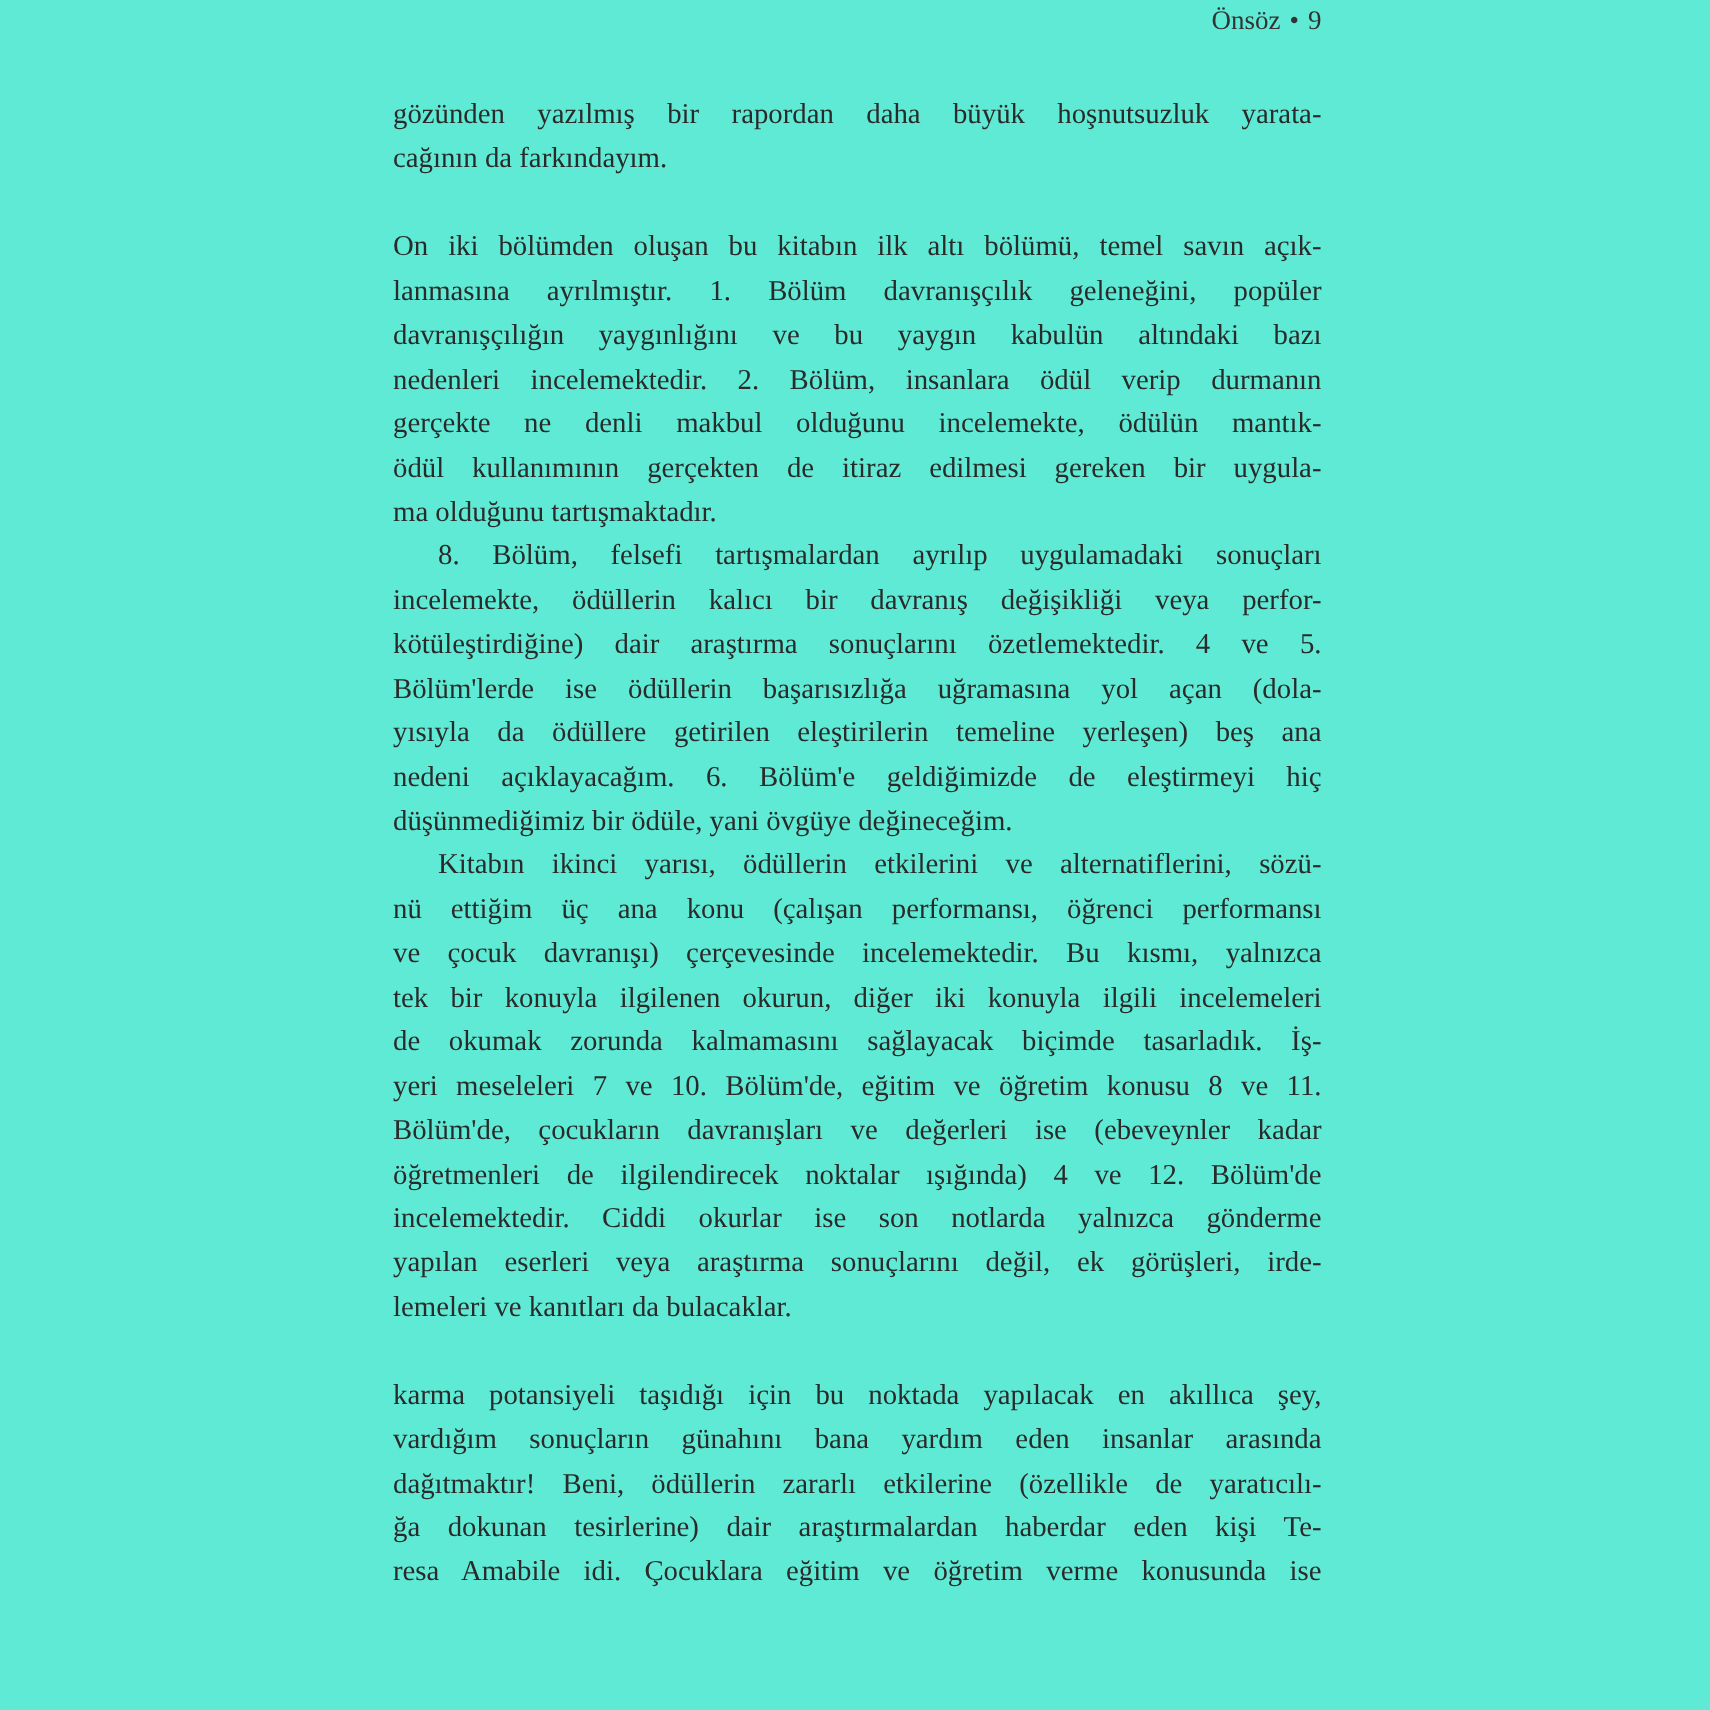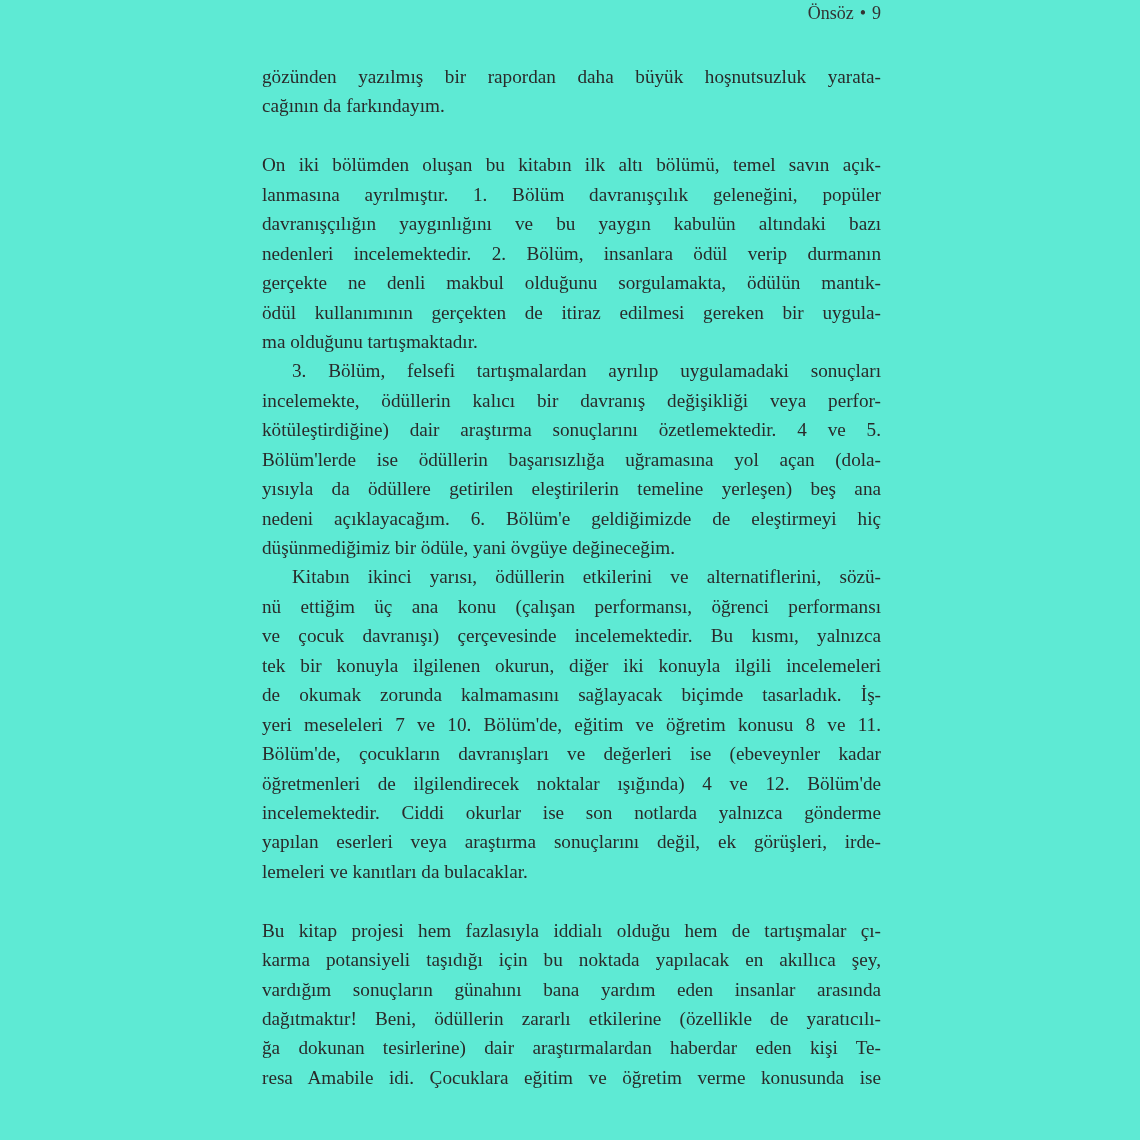--- a/index.html
+++ b/index.html
@@ -35,27 +35,27 @@
       <span class="line">gözünden yazılmış bir rapordan daha büyük hoşnutsuzluk yarata-</span>
       <span class="line last">cağının da farkındayım.</span>
     </div>
     <div class="gap"></div>
 
     <div>
       <span class="line">On iki bölümden oluşan bu kitabın ilk altı bölümü, temel savın açık-</span>
       <span class="line">lanmasına ayrılmıştır. 1. Bölüm davranışçılık geleneğini, popüler</span>
       <span class="line">davranışçılığın yaygınlığını ve bu yaygın kabulün altındaki bazı</span>
       <span class="line">nedenleri incelemektedir. 2. Bölüm, insanlara ödül verip durmanın</span>
-      <span class="line">gerçekte ne denli makbul olduğunu sorgulamakta, ödülün mantık-</span>
+      <span class="line">gerçekte ne denli makbul olduğunu incelemekte, ödülün mantık-</span>
       <span class="line">ödül kullanımının gerçekten de itiraz edilmesi gereken bir uygula-</span>
       <span class="line last">ma olduğunu tartışmaktadır.</span>
     </div>
 
     <div>
-      <span class="line indent">3. Bölüm, felsefi tartışmalardan ayrılıp uygulamadaki sonuçları</span>
+      <span class="line indent">8. Bölüm, felsefi tartışmalardan ayrılıp uygulamadaki sonuçları</span>
       <span class="line">incelemekte, ödüllerin kalıcı bir davranış değişikliği veya perfor-</span>
       <span class="line">kötüleştirdiğine) dair araştırma sonuçlarını özetlemektedir. 4 ve 5.</span>
       <span class="line">Bölüm'lerde ise ödüllerin başarısızlığa uğramasına yol açan (dola-</span>
       <span class="line">yısıyla da ödüllere getirilen eleştirilerin temeline yerleşen) beş ana</span>
       <span class="line">nedeni açıklayacağım. 6. Bölüm'e geldiğimizde de eleştirmeyi hiç</span>
       <span class="line last">düşünmediğimiz bir ödüle, yani övgüye değineceğim.</span>
     </div>
 
     <div>
       <span class="line indent">Kitabın ikinci yarısı, ödüllerin etkilerini ve alternatiflerini, sözü-</span>
@@ -66,21 +66,20 @@
       <span class="line">yeri meseleleri 7 ve 10. Bölüm'de, eğitim ve öğretim konusu 8 ve 11.</span>
       <span class="line">Bölüm'de, çocukların davranışları ve değerleri ise (ebeveynler kadar</span>
       <span class="line">öğretmenleri de ilgilendirecek noktalar ışığında) 4 ve 12. Bölüm'de</span>
       <span class="line">incelemektedir. Ciddi okurlar ise son notlarda yalnızca gönderme</span>
       <span class="line">yapılan eserleri veya araştırma sonuçlarını değil, ek görüşleri, irde-</span>
       <span class="line last">lemeleri ve kanıtları da bulacaklar.</span>
     </div>
     <div class="gap"></div>
 
     <div>
-      <span class="line">Bu kitap projesi hem fazlasıyla iddialı olduğu hem de tartışmalar çı-</span>
       <span class="line">karma potansiyeli taşıdığı için bu noktada yapılacak en akıllıca şey,</span>
       <span class="line">vardığım sonuçların günahını bana yardım eden insanlar arasında</span>
       <span class="line">dağıtmaktır! Beni, ödüllerin zararlı etkilerine (özellikle de yaratıcılı-</span>
       <span class="line">ğa dokunan tesirlerine) dair araştırmalardan haberdar eden kişi Te-</span>
       <span class="line">resa Amabile idi. Çocuklara eğitim ve öğretim verme konusunda ise</span>
     </div>
   </div>
 </div>
 
 </body></html>

